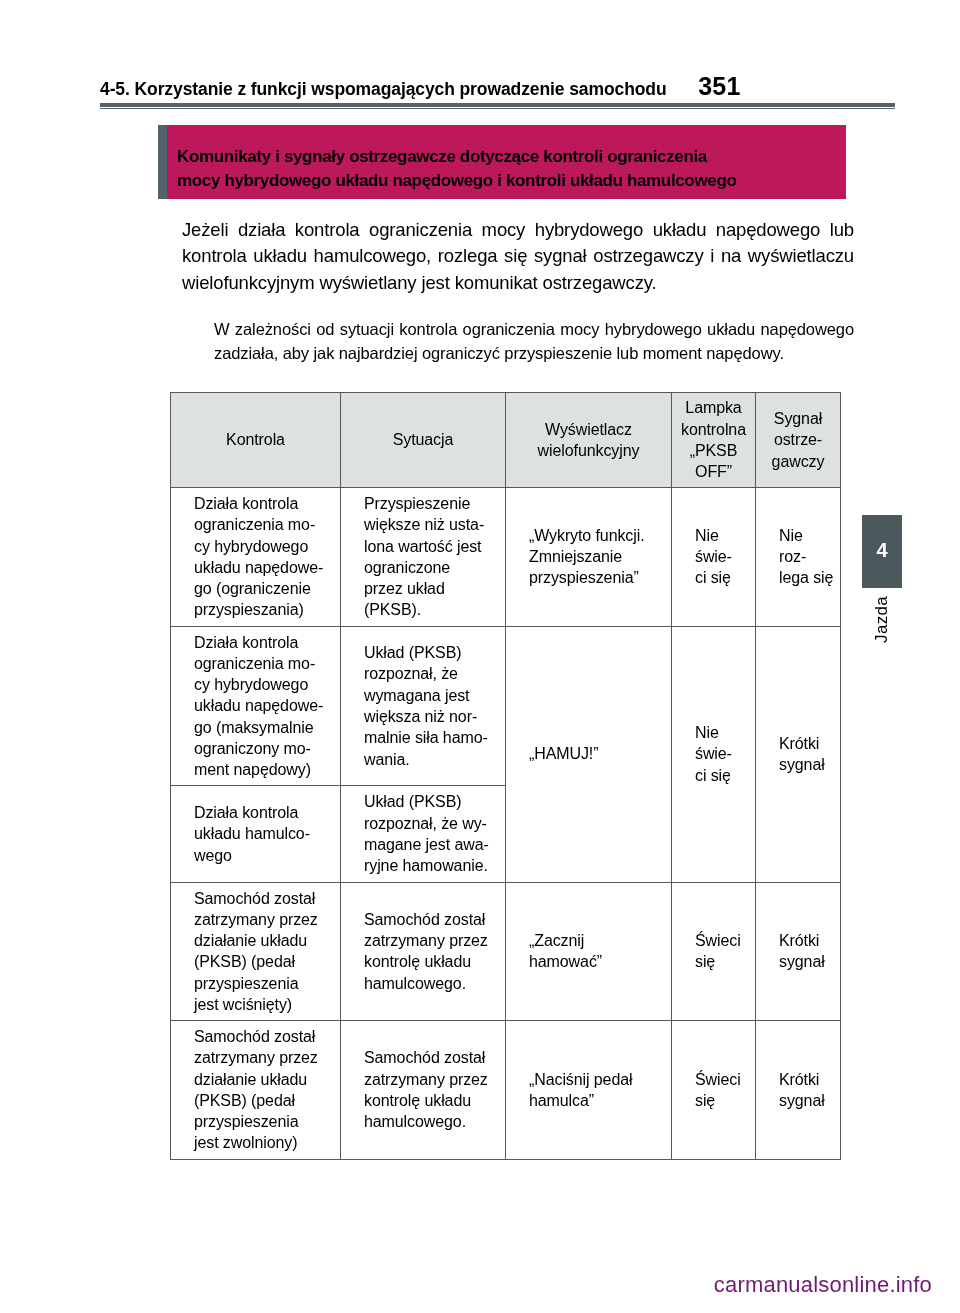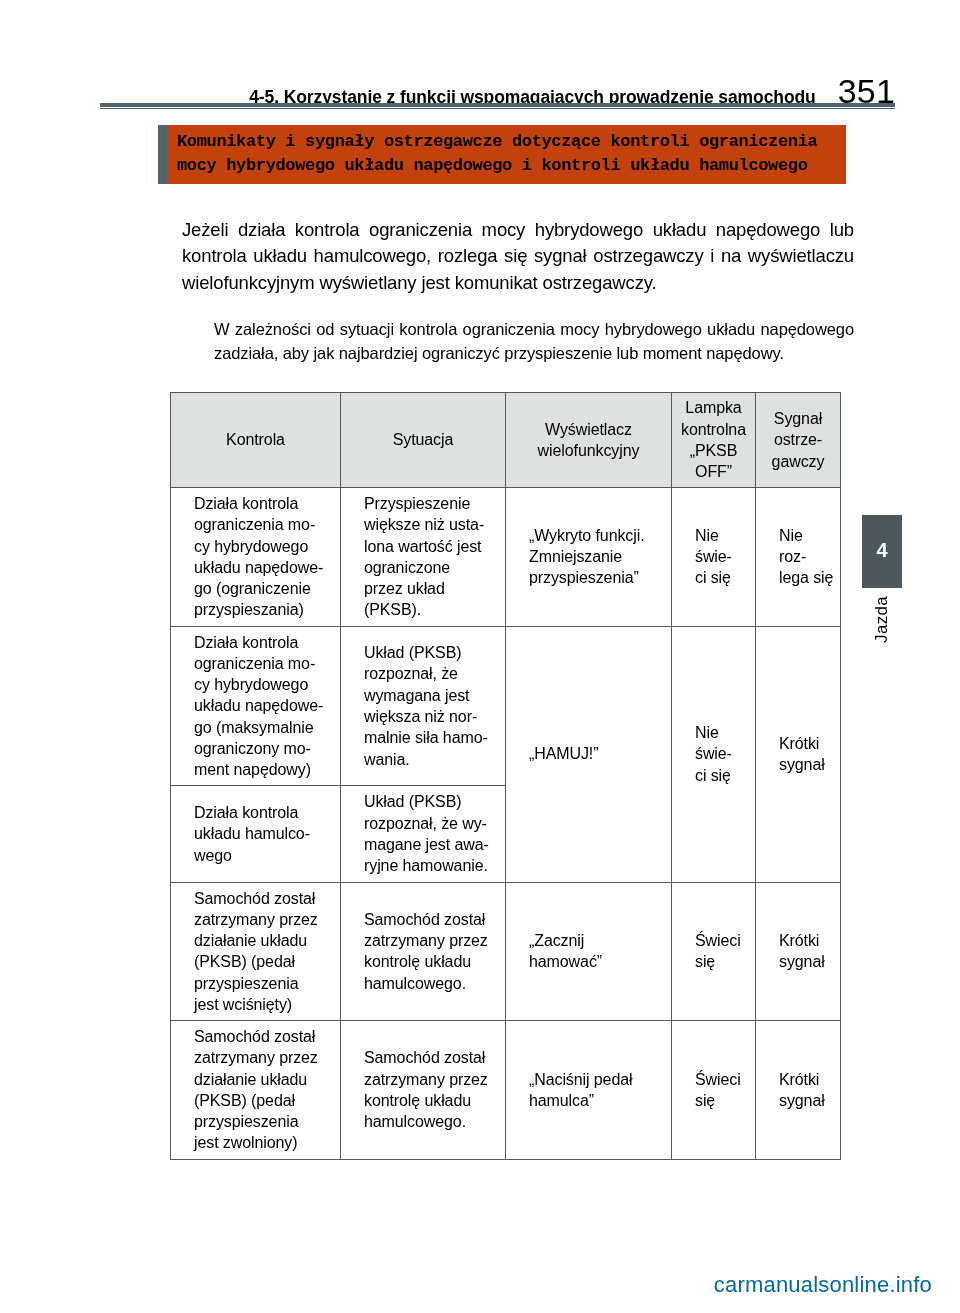--- a/index.html
+++ b/index.html
@@ -18,32 +18,32 @@
   }
 
   
   .page-header {
     position: absolute;
     left: 100px;
     top: 72px;
     width: 795px;
     display: flex;
     align-items: baseline;
-    justify-content: flex-end;
+    justify-content: flex-start;
     gap: 22px;
   }
   .header-title {
     font-size: 17.5px;
     font-weight: bold;
     letter-spacing: -0.1px;
     white-space: nowrap;
   }
   .page-number {
-    font-size: 34px;
-    font-weight: normal;
+    font-size: 25px;
+    font-weight: bold;
     letter-spacing: 0.2px;
     min-width: 52px;
     text-align: right;
   }
 
   .header-rule {
     position: absolute;
     left: 100px;
     top: 103px;
     width: 795px;
@@ -68,27 +68,26 @@
     display: flex;
     align-items: stretch;
   }
   .section-heading .bar {
     width: 9px;
     background: #54636b;
     flex: none;
   }
   .section-heading .band {
     flex: 1 1 auto;
-    background: #c2410c;
-    padding: 5px 10px 6px 10px;
+    background: #be185d;
+    padding: 20px 10px 6px 10px;
     font-size: 17px;
     font-weight: bold;
     line-height: 1.42;
     letter-spacing: -0.35px;
-    font-family: Liberation Mono, monospace;
   }
 
   
   .body-text {
     position: absolute;
     left: 182px;
     top: 198px;
     width: 672px;
   }
   .para-main {
@@ -184,21 +183,21 @@
   }
 
   
   .watermark {
     position: absolute;
     left: 0;
     top: 1272px;
     width: 932px;
     text-align: right;
     font-size: 22px;
-    color: #0369a1;
+    color: #701a75;
     letter-spacing: 0.2px;
   }
 </style>
 </head>
 <body>
 
 <div class="page-header">
   <div class="header-title">4-5. Korzystanie z funkcji wspomagających prowadzenie samochodu</div>
   <div class="page-number">351</div>
 </div>

